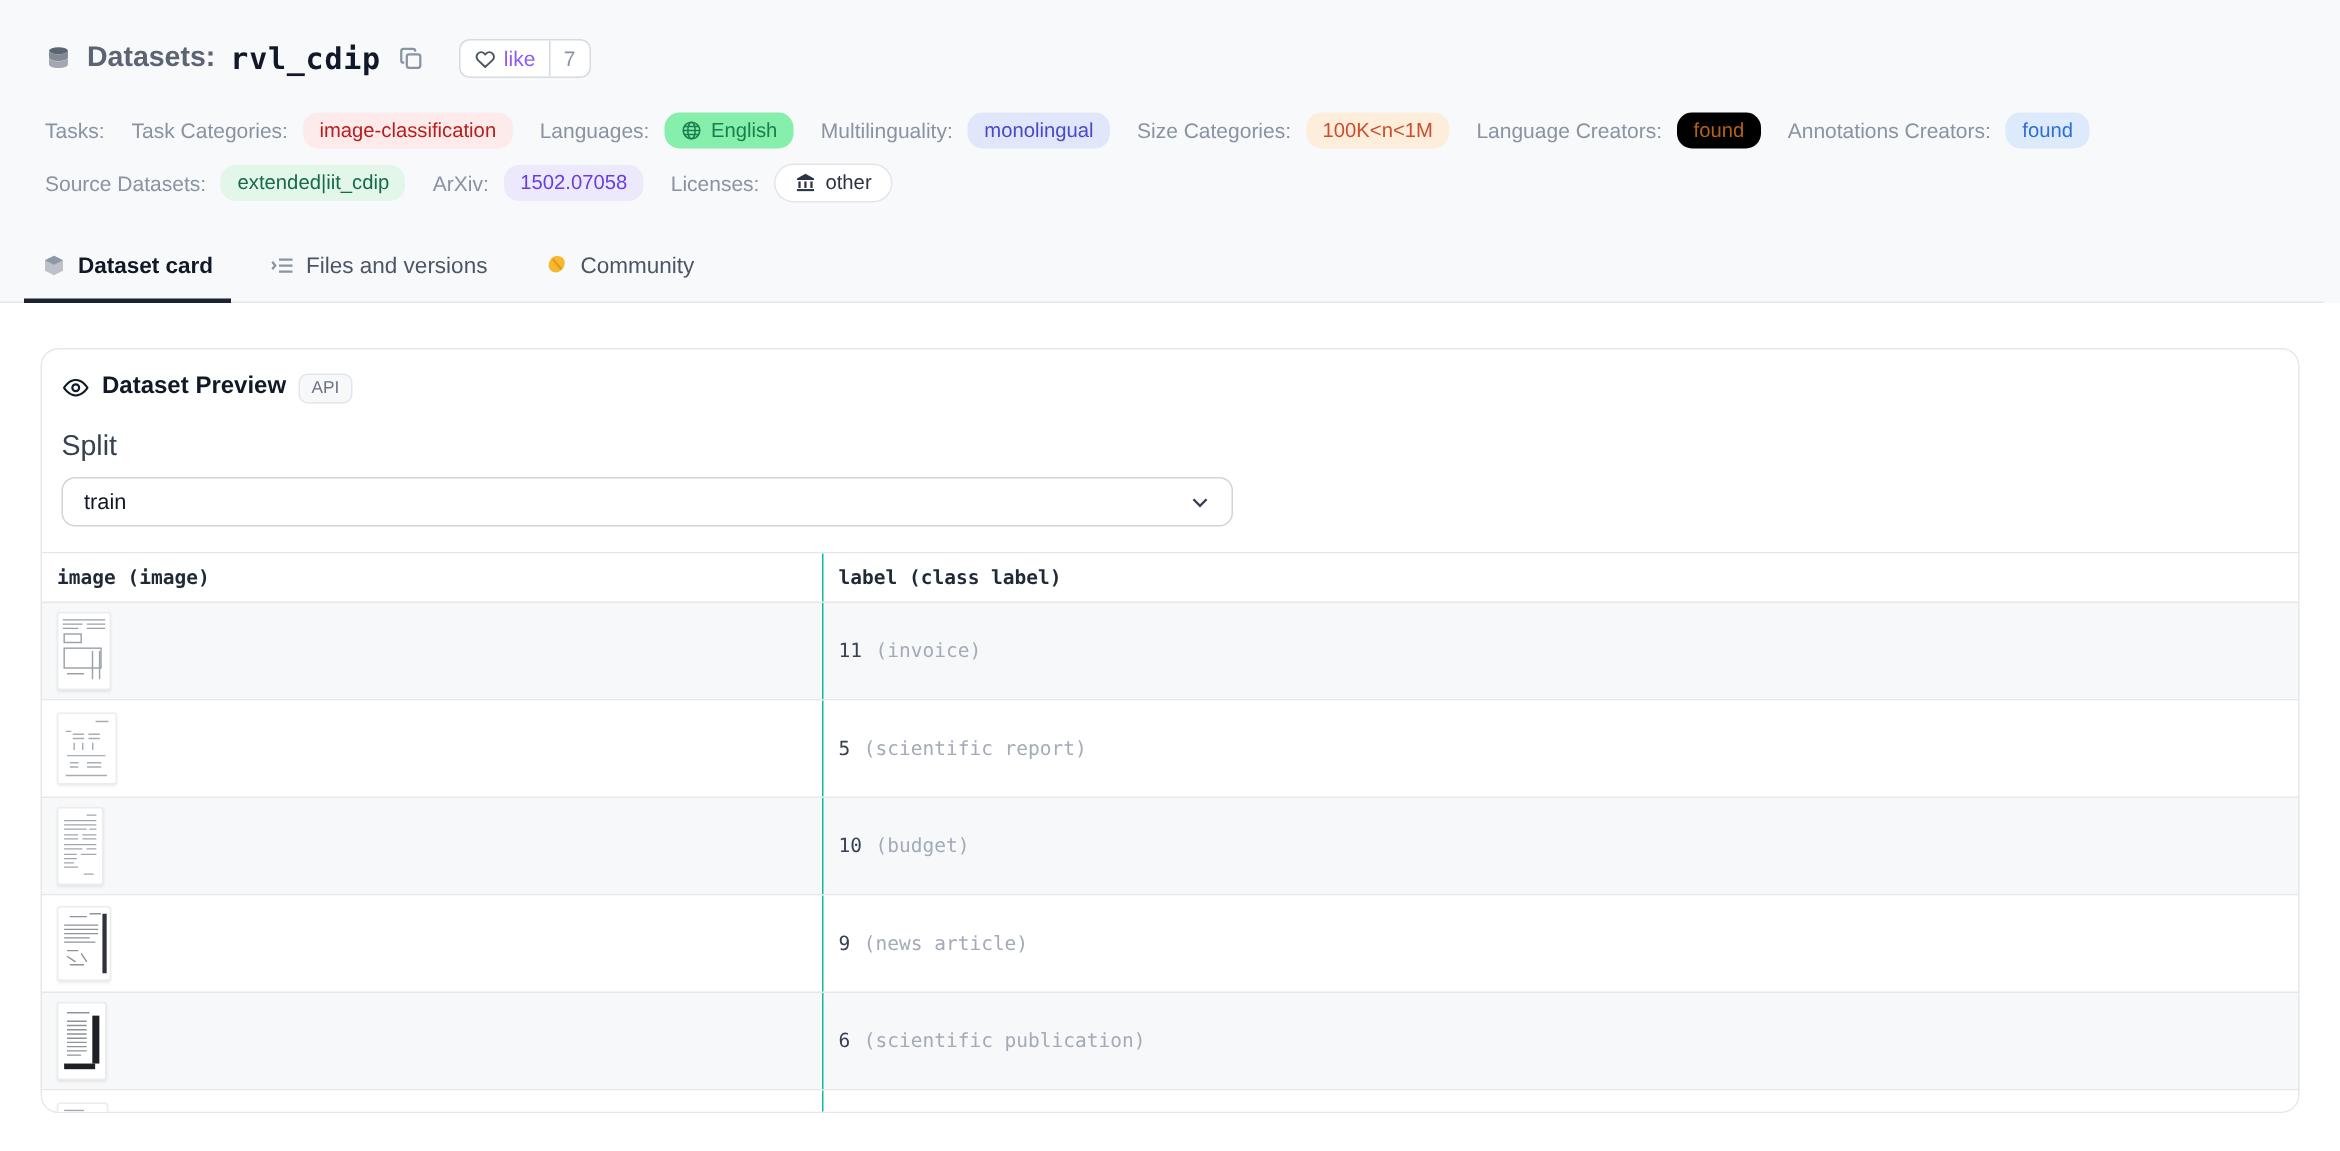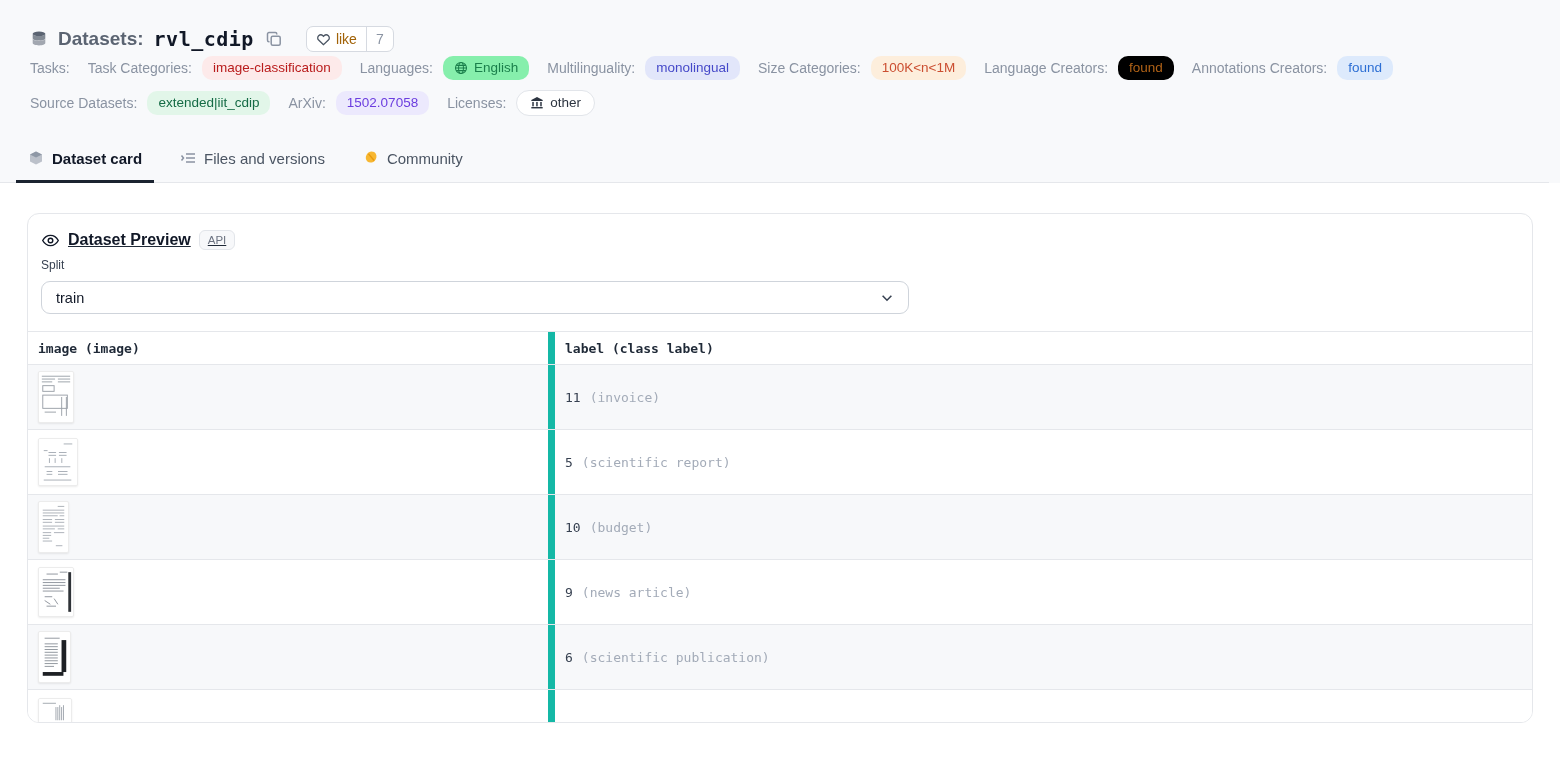--- a/index.html
+++ b/index.html
@@ -8,25 +8,25 @@
 
   .top { background:#f8f9fb; padding:0 11px 0 0; }
 
   
   .title-row { display:flex; align-items:center; gap:10px; padding:26px 30px 0 30px; }
   .db-icon { width:18px; height:18px; flex:0 0 auto; }
   .crumb-label { font-size:19px; font-weight:bold; color:#5b6472; }
   .dataset-name { font-family:"DejaVu Sans Mono", monospace; font-size:20px; font-weight:bold; color:#111827; letter-spacing:0.5px; }
   .copy-btn { width:16px; height:16px; cursor:pointer; margin-left:2px; }
   .like-btn { display:flex; align-items:center; margin-left:14px; border:1px solid #d6dae1; border-radius:7px; background:#fff; height:26px; overflow:hidden; cursor:pointer; }
-  .like-left { display:flex; align-items:flex-end; gap:5px; padding:0 9px; font-size:14px; color:#a16207; }
+  .like-left { display:flex; align-items:flex-end; gap:5px; padding:0 9px; font-size:14px; color:#8b5cf6; }
   .like-count { border-left:1px solid #d6dae1; padding:0 9px; font-size:14px; color:#8a93a2; align-self:stretch; display:flex; align-items:center; }
 
   
-  .tags-row { display:flex; align-items:center; flex-wrap:nowrap; gap:18px; padding:0 30px; margin-top:4px; }
+  .tags-row { display:flex; align-items:center; flex-wrap:nowrap; gap:18px; padding:0 30px; margin-top:23px; }
   .tags-row.second { margin-top:10px; }
   .tag-group { display:flex; align-items:center; gap:10px; white-space:nowrap; }
   .tag-label { font-size:14px; color:#8a93a2; }
   .tag { display:inline-flex; align-items:center; gap:6px; font-size:13.5px; padding:4px 11px; border-radius:10px; line-height:1.2; cursor:pointer; }
   .tag-purple { background:#ece9fd; color:#6b3ddf; }
   .tag-red    { background:#fdeaea; color:#b91c1c; }
   .tag-green  { background:#86efac; color:#1a7f4b; }
   .tag-indigo { background:#e2e6fa; color:#4649c9; }
   .tag-orange { background:#fdeedc; color:#cb4e31; }
   .tag-yellow { background:#000000; color:#b06217; }
@@ -38,35 +38,35 @@
   
   .tabs { display:flex; align-items:flex-end; gap:14px; margin-top:24px; padding:0 16px; border-bottom:1px solid #e5e7eb; }
   .tab { display:flex; gap:8px; font-size:15px; color:#4b5563; padding:10px 12px 13px 12px; cursor:pointer; border-bottom:3px solid transparent; margin-bottom:-1px; }
   .tab.active { color:#111827; font-weight:bold; border-bottom-color:#1b2330; }
   .tab .tab-ic { width:16px; height:16px; }
 
   
   .content { background:#fff; padding:30px 27px 0 27px; }
   .card { border:1px solid #e5e7eb; border-radius:12px; height:510px; overflow:hidden; background:#fff; }
   .card-pad { padding:16px 13px 0 13px; }
-  .preview-head { display:flex; align-items:center; gap:8px;text-decoration:underline; }
+  .preview-head { display:flex; gap:8px; }
   .preview-title { font-size:16px; font-weight:bold; color:#111827; }
   .eye-icon { width:19px; height:19px; }
   .api-badge { font-size:11.5px; color:#6b7280; border:1px solid #e2e5ea; background:#f7f8fa; border-radius:6px; padding:3px 8px; cursor:pointer; }
-  .split-label { margin-top:8px; font-size:12px; color:#374151; }
-  .split-select { margin-top:9px; width:868px; height:33px; border:1px solid #cfd4db; border-radius:9px; background:#fff; display:flex; align-items:center; justify-content:space-between; padding:0 14px; font-size:14.5px; color:#111827; cursor:pointer;gap:16px; }
+  .split-label { margin-top:18px; font-size:19px; color:#374151; }
+  .split-select { margin-top:9px; width:781px; height:33px; border:1px solid #cfd4db; border-radius:9px; background:#fff; display:flex; align-items:center; justify-content:space-between; padding:0 14px; font-size:14.5px; color:#111827; cursor:pointer;gap:16px; }
   .chev { width:14px; height:14px; }
 
   
   .ptable { margin-top:17px; border-top:1px solid #e5e7eb; font-family:"DejaVu Sans Mono", monospace; font-size:13px; }
   .trow { display:flex; border-bottom:1px solid #e5e7eb; }
   .thead { height:33px; font-weight:bold; color:#1f2937; background:#fff; }
   .thead .c1, .thead .c2 { display:flex; align-items:center; }
   .c1 { width:520px; padding-left:10px; flex:0 0 auto; }
-  .c2 { flex:1 1 auto; border-left:7px solid #14b8a6; padding-left:10px; }
+  .c2 { flex:1 1 auto; border-left:1px solid #14b8a6; padding-left:10px; }
   .drow { height:65px; }
   .drow:nth-child(even) { background:#f7f8fa; }
   .drow:nth-child(odd)  { background:#ffffff; }
   .drow .c1 { display:flex; align-items:center; }
   .drow .c2 { display:flex; align-items:center; gap:9px; }
   .lbl-num { color:#374151;text-align:center; }
   .lbl-name { color:#a3abb8; }
   .thumb { background:#fff; border:1px solid #ececec; box-shadow:0 1px 2px rgba(0,0,0,.08); border-radius:2px; }
   .drow.partial { height:60px; border-bottom:none; }
 </style>

